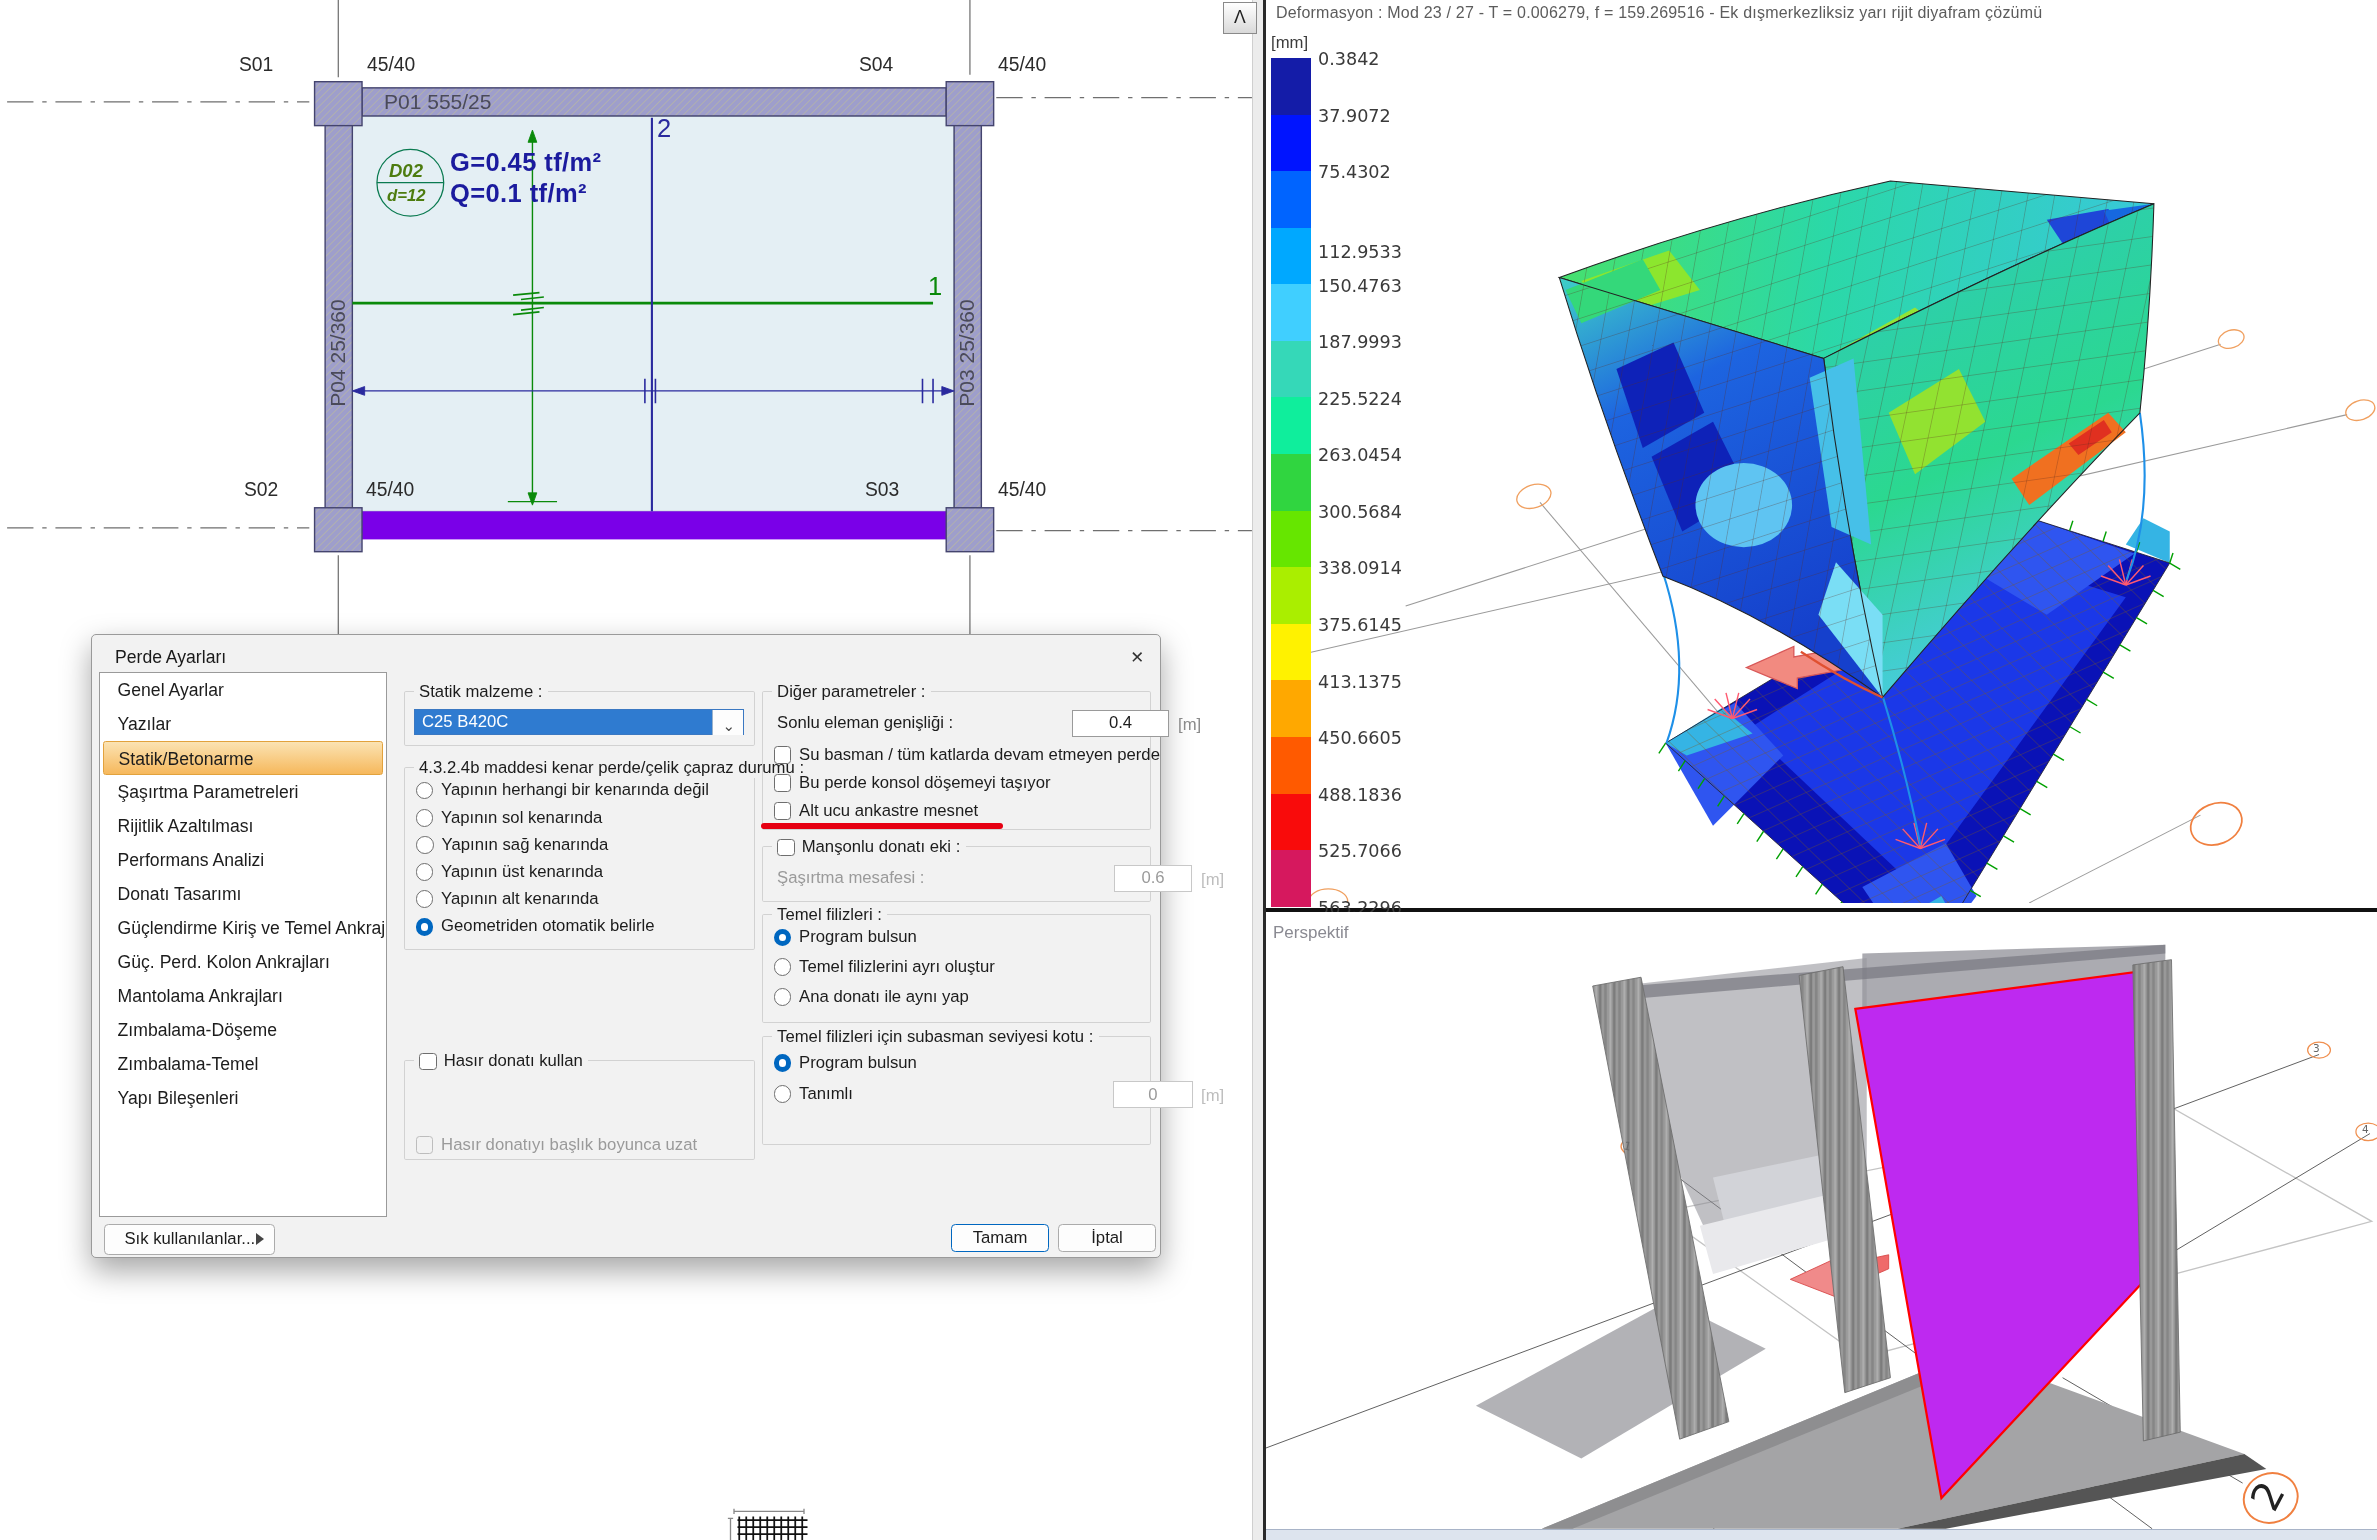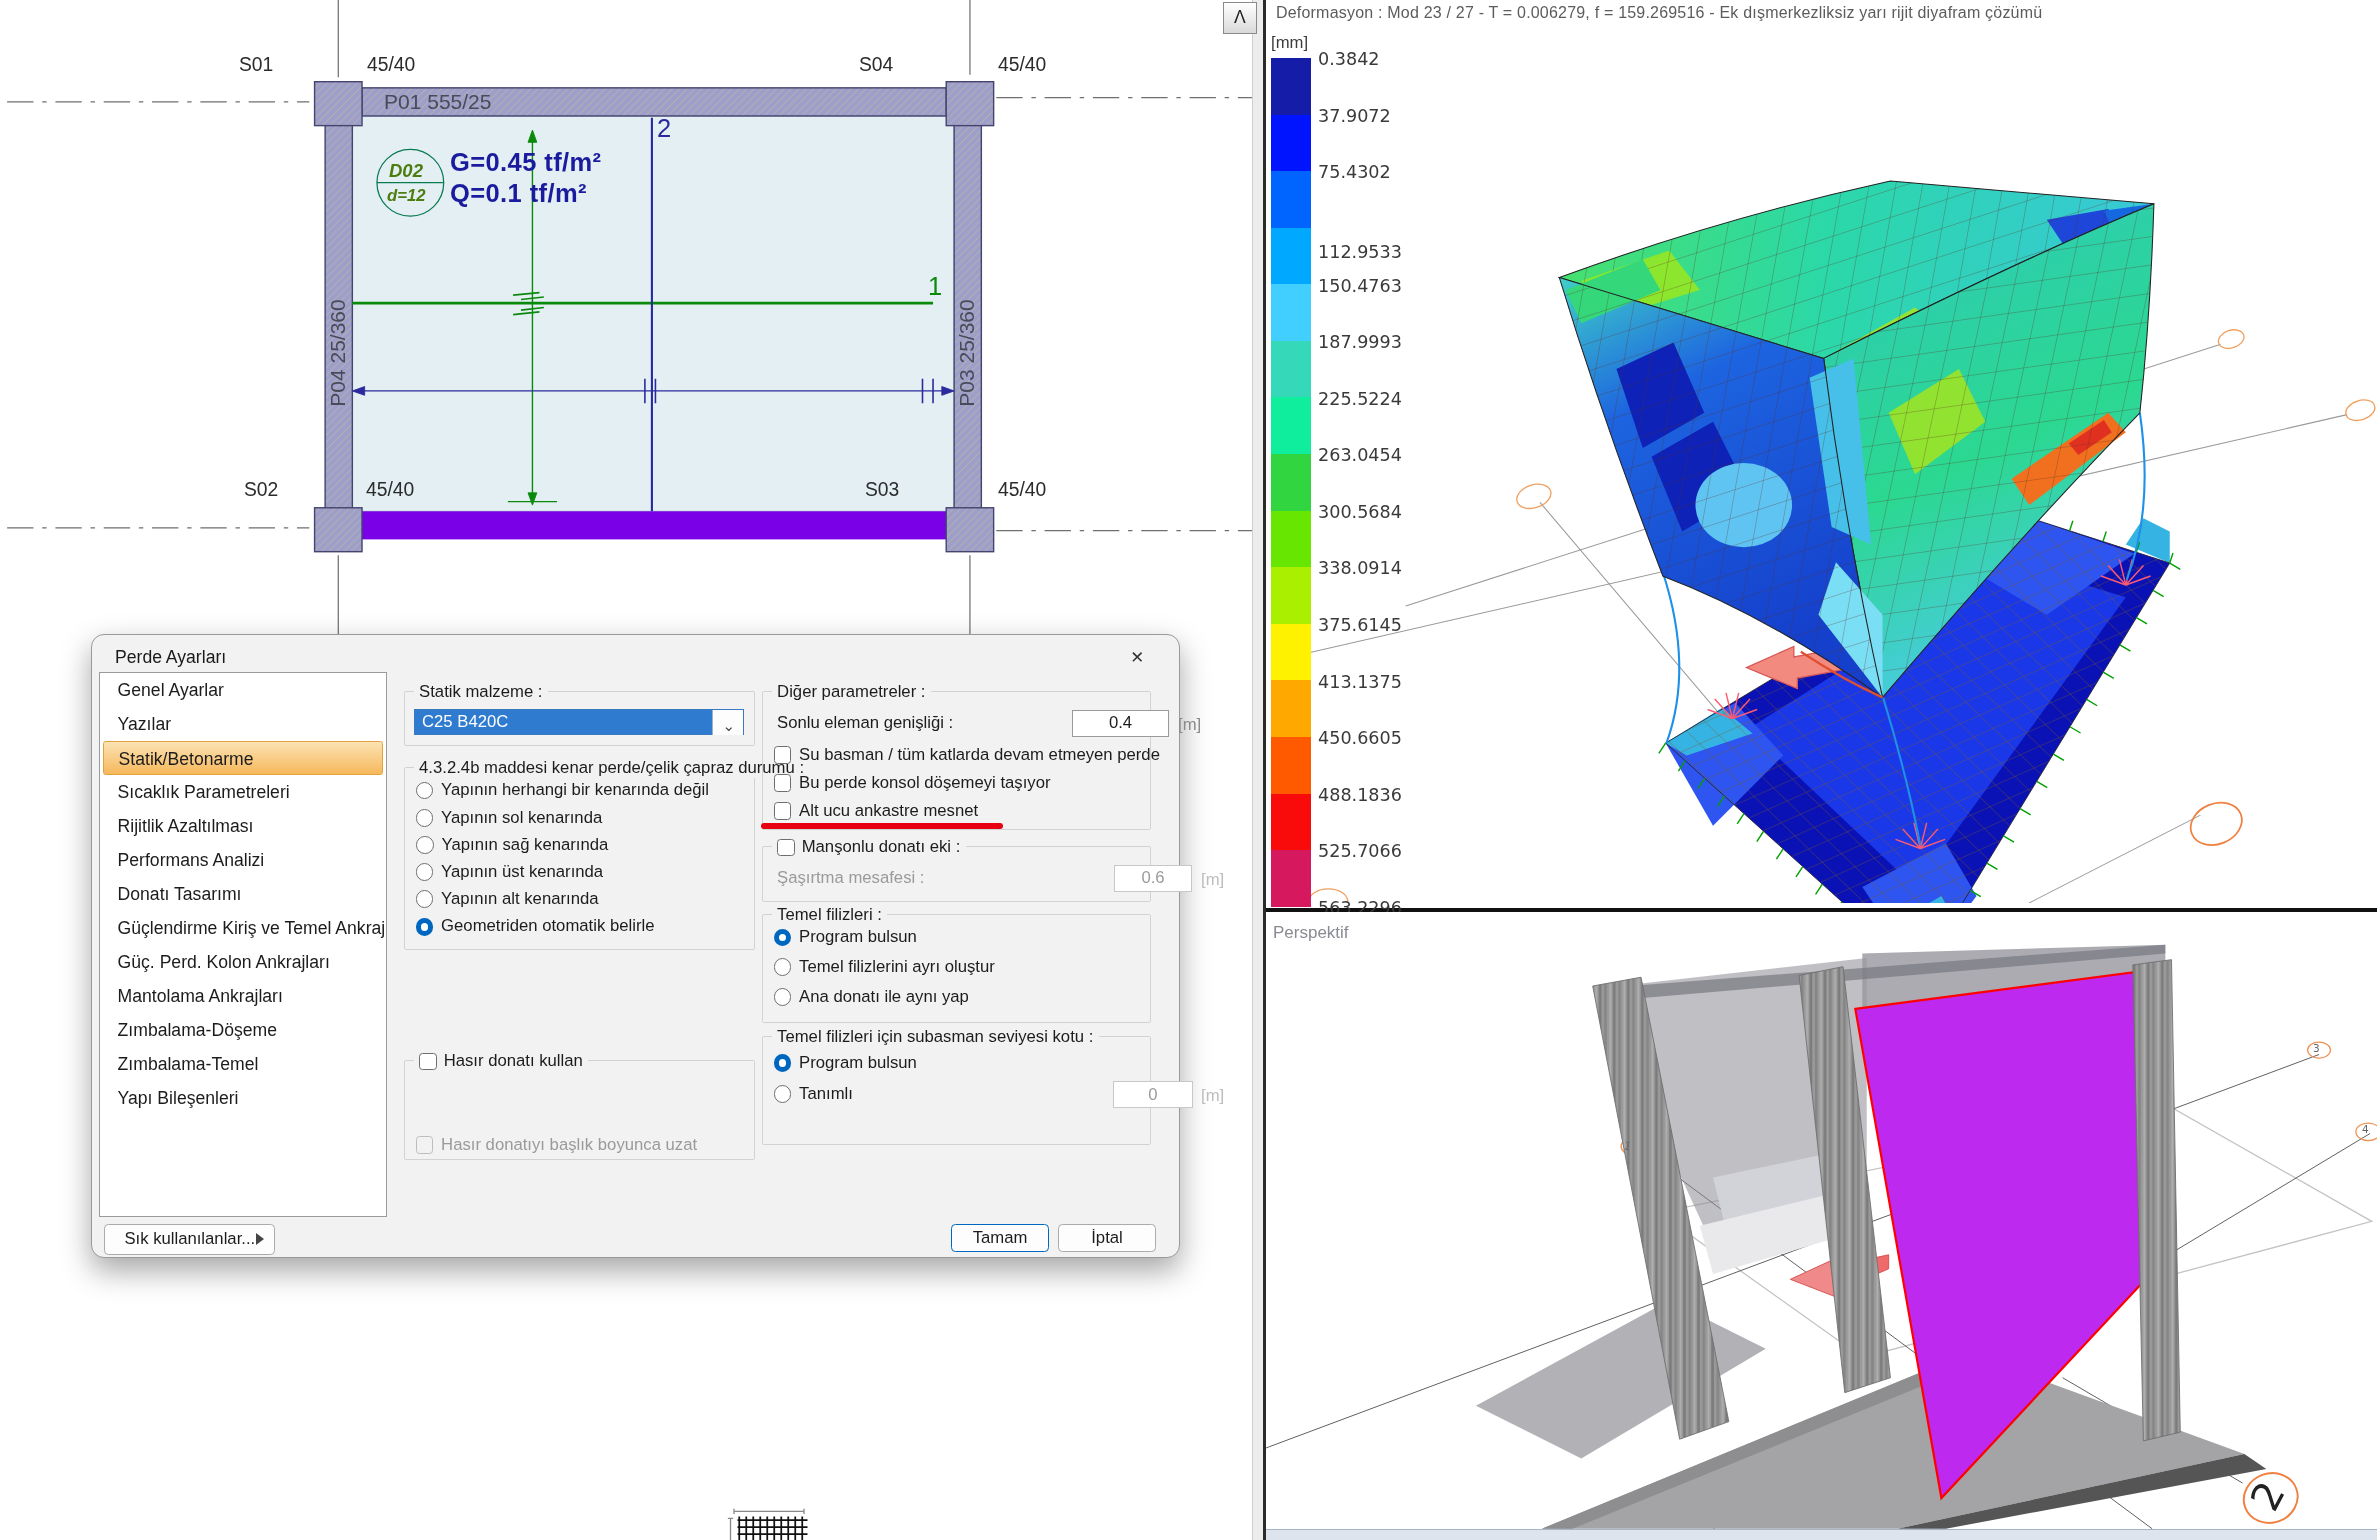--- a/index.html
+++ b/index.html
@@ -34,21 +34,21 @@
 
   
   #colorbar{left:1271px;top:58px;width:211px;height:852px;}
   .cb-band{position:absolute;left:0;width:40px;height:57px;}
   .cb-label{position:absolute;left:47px;font-size:17.6px;color:#3a3a3a;font-family:"DejaVu Sans",sans-serif;}
 
   .bubble-num{position:absolute;color:#777;font-family:"DejaVu Sans",sans-serif;}
 
   
   #dialog{left:91px;top:634px;width:1068px;height:622px;background:#f2f2f2;border:0.9px solid #9a9a9a;
-          border-radius:13px;box-shadow:0 12.3px 30px rgba(0,0,0,.35);padding-left:19px;}
+          border-radius:5px;box-shadow:0 12.3px 30px rgba(0,0,0,.35);}
   #dialog-title{left:23px;top:12.3px;font-size:17.6px;color:#1a1a1a;}
   #dialog-close{left:1033px;top:10.5px;width:24.6px;height:23px;text-align:center;font-size:16.7px;color:#333;line-height:23px;}
   #sidebar-list{left:7px;top:37px;width:286px;height:543px;background:#fff;border:0.9px solid #9a9a9a;overflow:hidden;}
   .side-item{position:relative;height:34px;line-height:34px;padding-left:17.6px;font-size:17.6px;color:#1c1c1c;white-space:nowrap;}
   .side-item.sel{background:linear-gradient(#fbe3b3,#f6b85c);border:0.9px solid #e2a23d;border-radius:2.6px;
                  margin:0 2.6px;padding-left:15px;box-sizing:border-box;}
   #fav-btn{left:12.3px;top:589px;width:169px;height:29px;background:#fdfdfd;border:0.9px solid #ababab;border-radius:4.4px;
            font-size:16.7px;color:#1c1c1c;text-align:center;line-height:27px;}
   #fav-arrow{position:absolute;right:10.5px;top:8px;width:0;height:0;border-left:8px solid #444;
              border-top:6.2px solid transparent;border-bottom:6.2px solid transparent;}
@@ -412,21 +412,21 @@
 <div id="h-scroll" class="abs"></div>
 
 <div id="dialog" class="abs">
   <div id="dialog-title" class="abs">Perde Ayarları</div>
   <div id="dialog-close" class="abs">✕</div>
 
   <div id="sidebar-list" class="abs">
       <div class="side-item">Genel Ayarlar</div>
       <div class="side-item">Yazılar</div>
       <div class="side-item sel">Statik/Betonarme</div>
-      <div class="side-item">Sıcaklık Parametreleri</div>
+      <div class="side-item">Şaşırtma Parametreleri</div>
       <div class="side-item">Rijitlik Azaltılması</div>
       <div class="side-item">Performans Analizi</div>
       <div class="side-item">Donatı Tasarımı</div>
       <div class="side-item">Güçlendirme Kiriş ve Temel Ankrajları</div>
       <div class="side-item">Güç. Perd. Kolon Ankrajları</div>
       <div class="side-item">Mantolama Ankrajları</div>
       <div class="side-item">Zımbalama-Döşeme</div>
       <div class="side-item">Zımbalama-Temel</div>
       <div class="side-item">Yapı Bileşenleri</div>
     </div>

